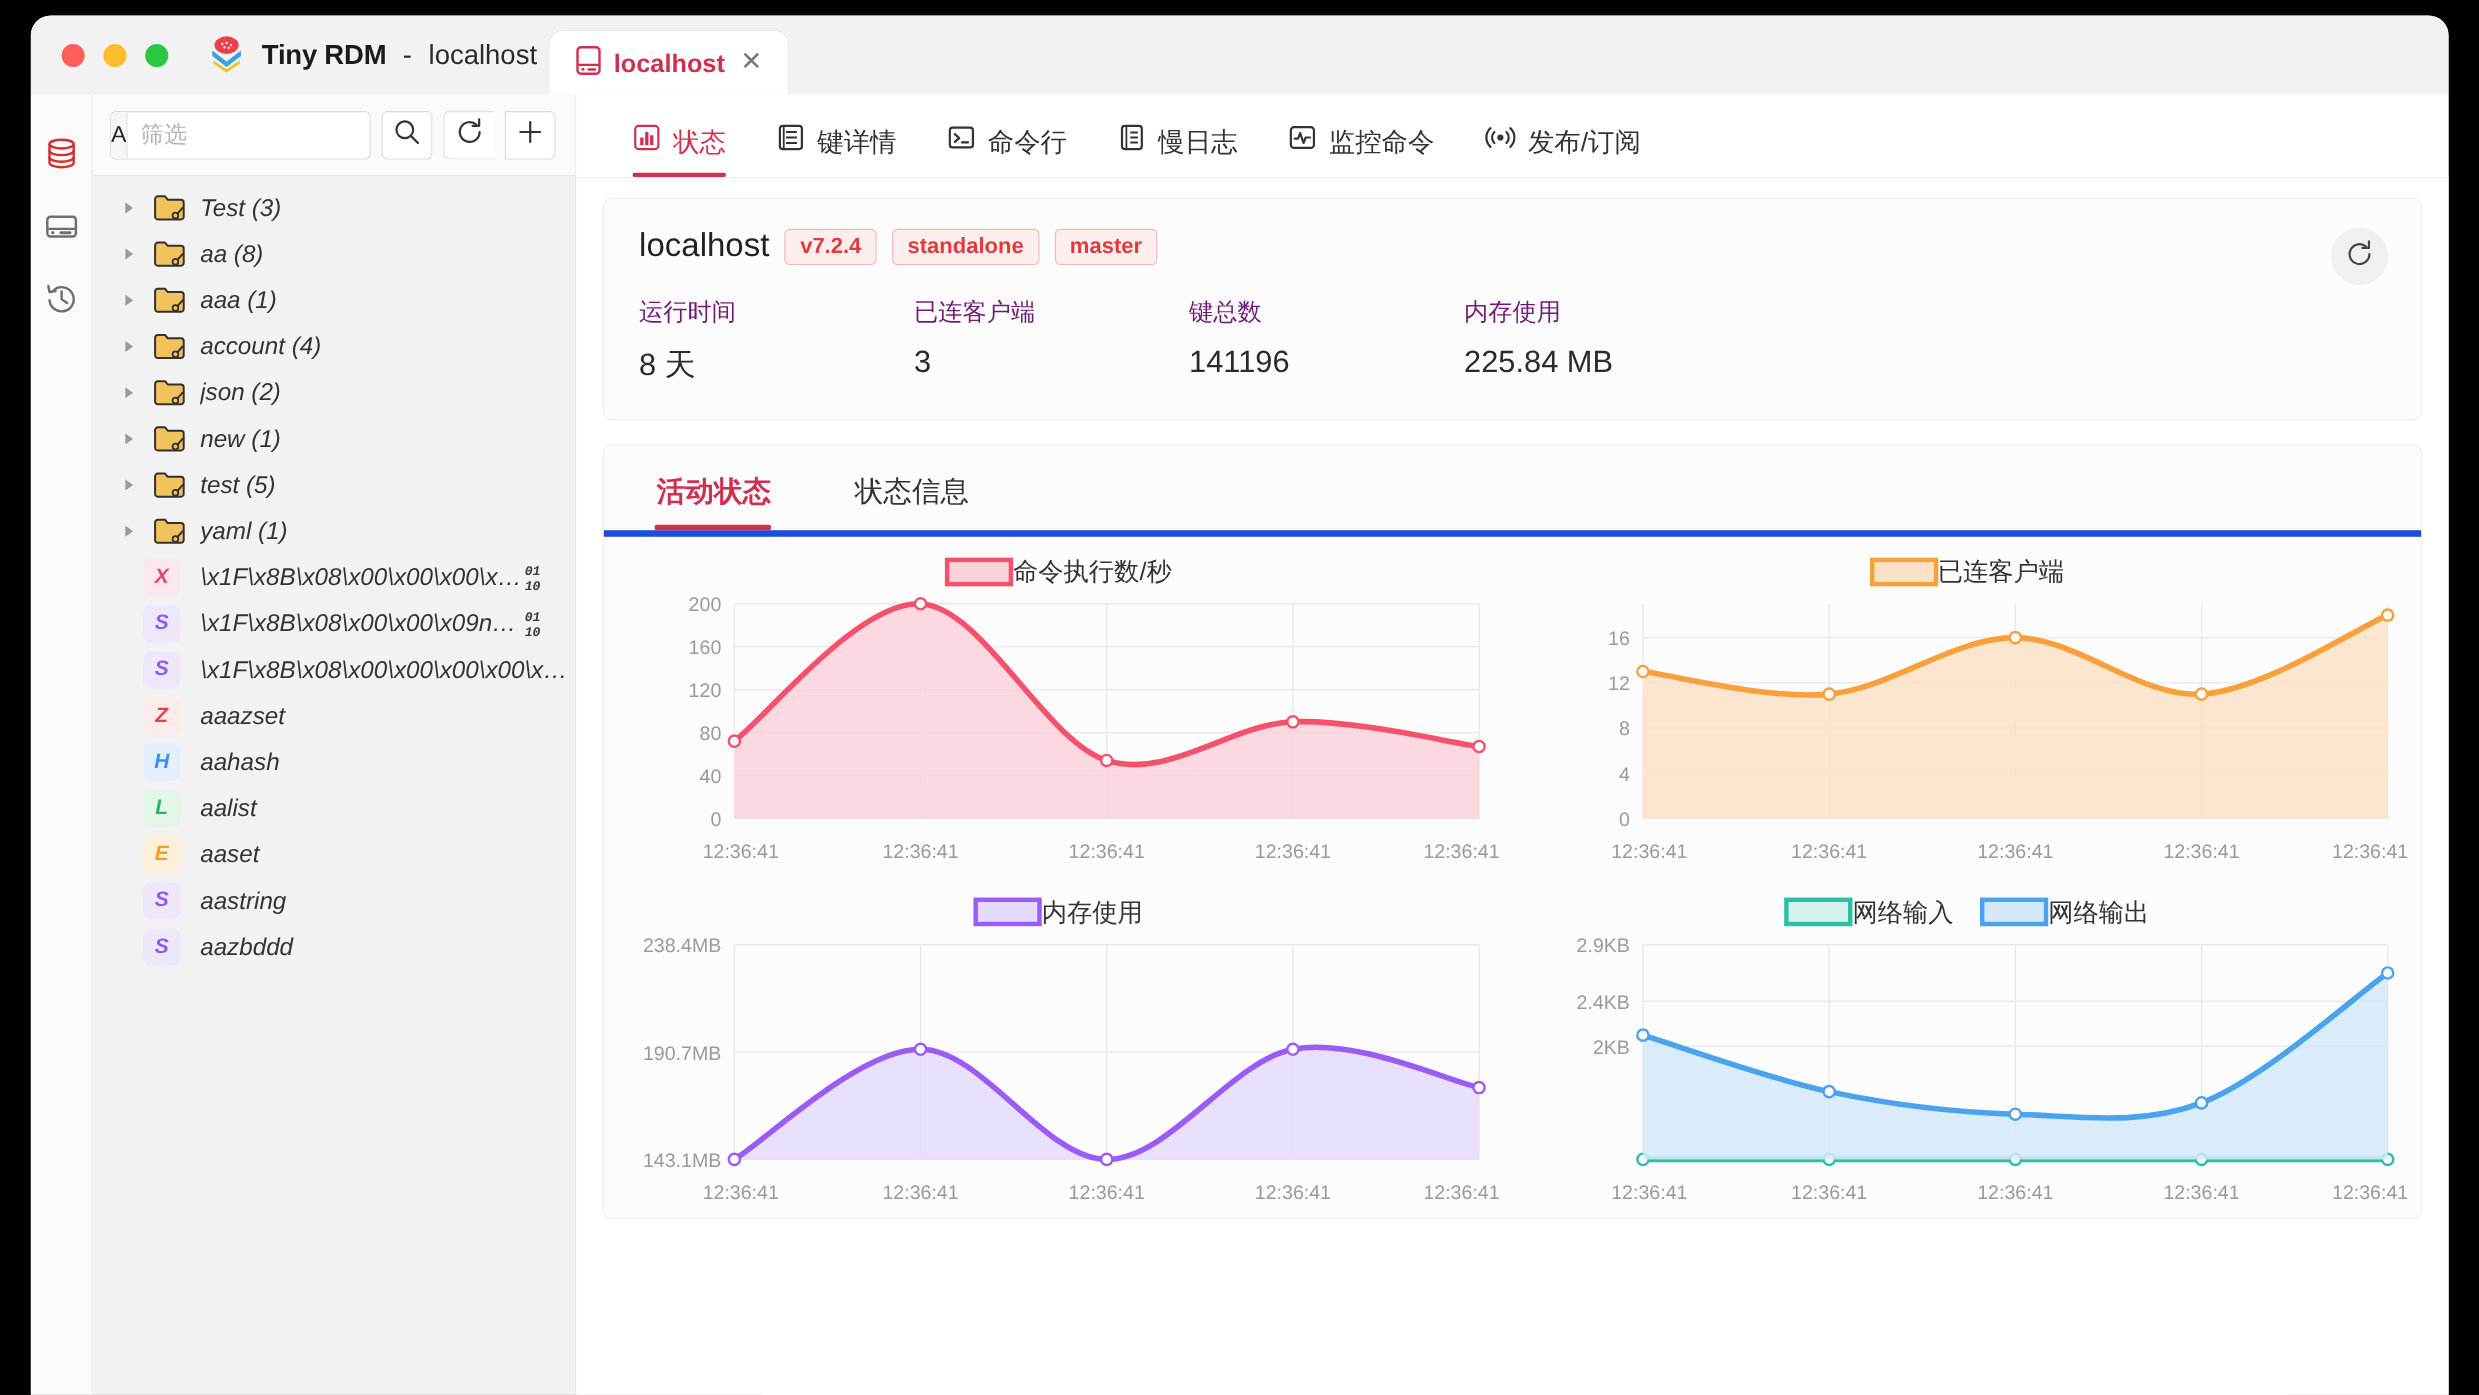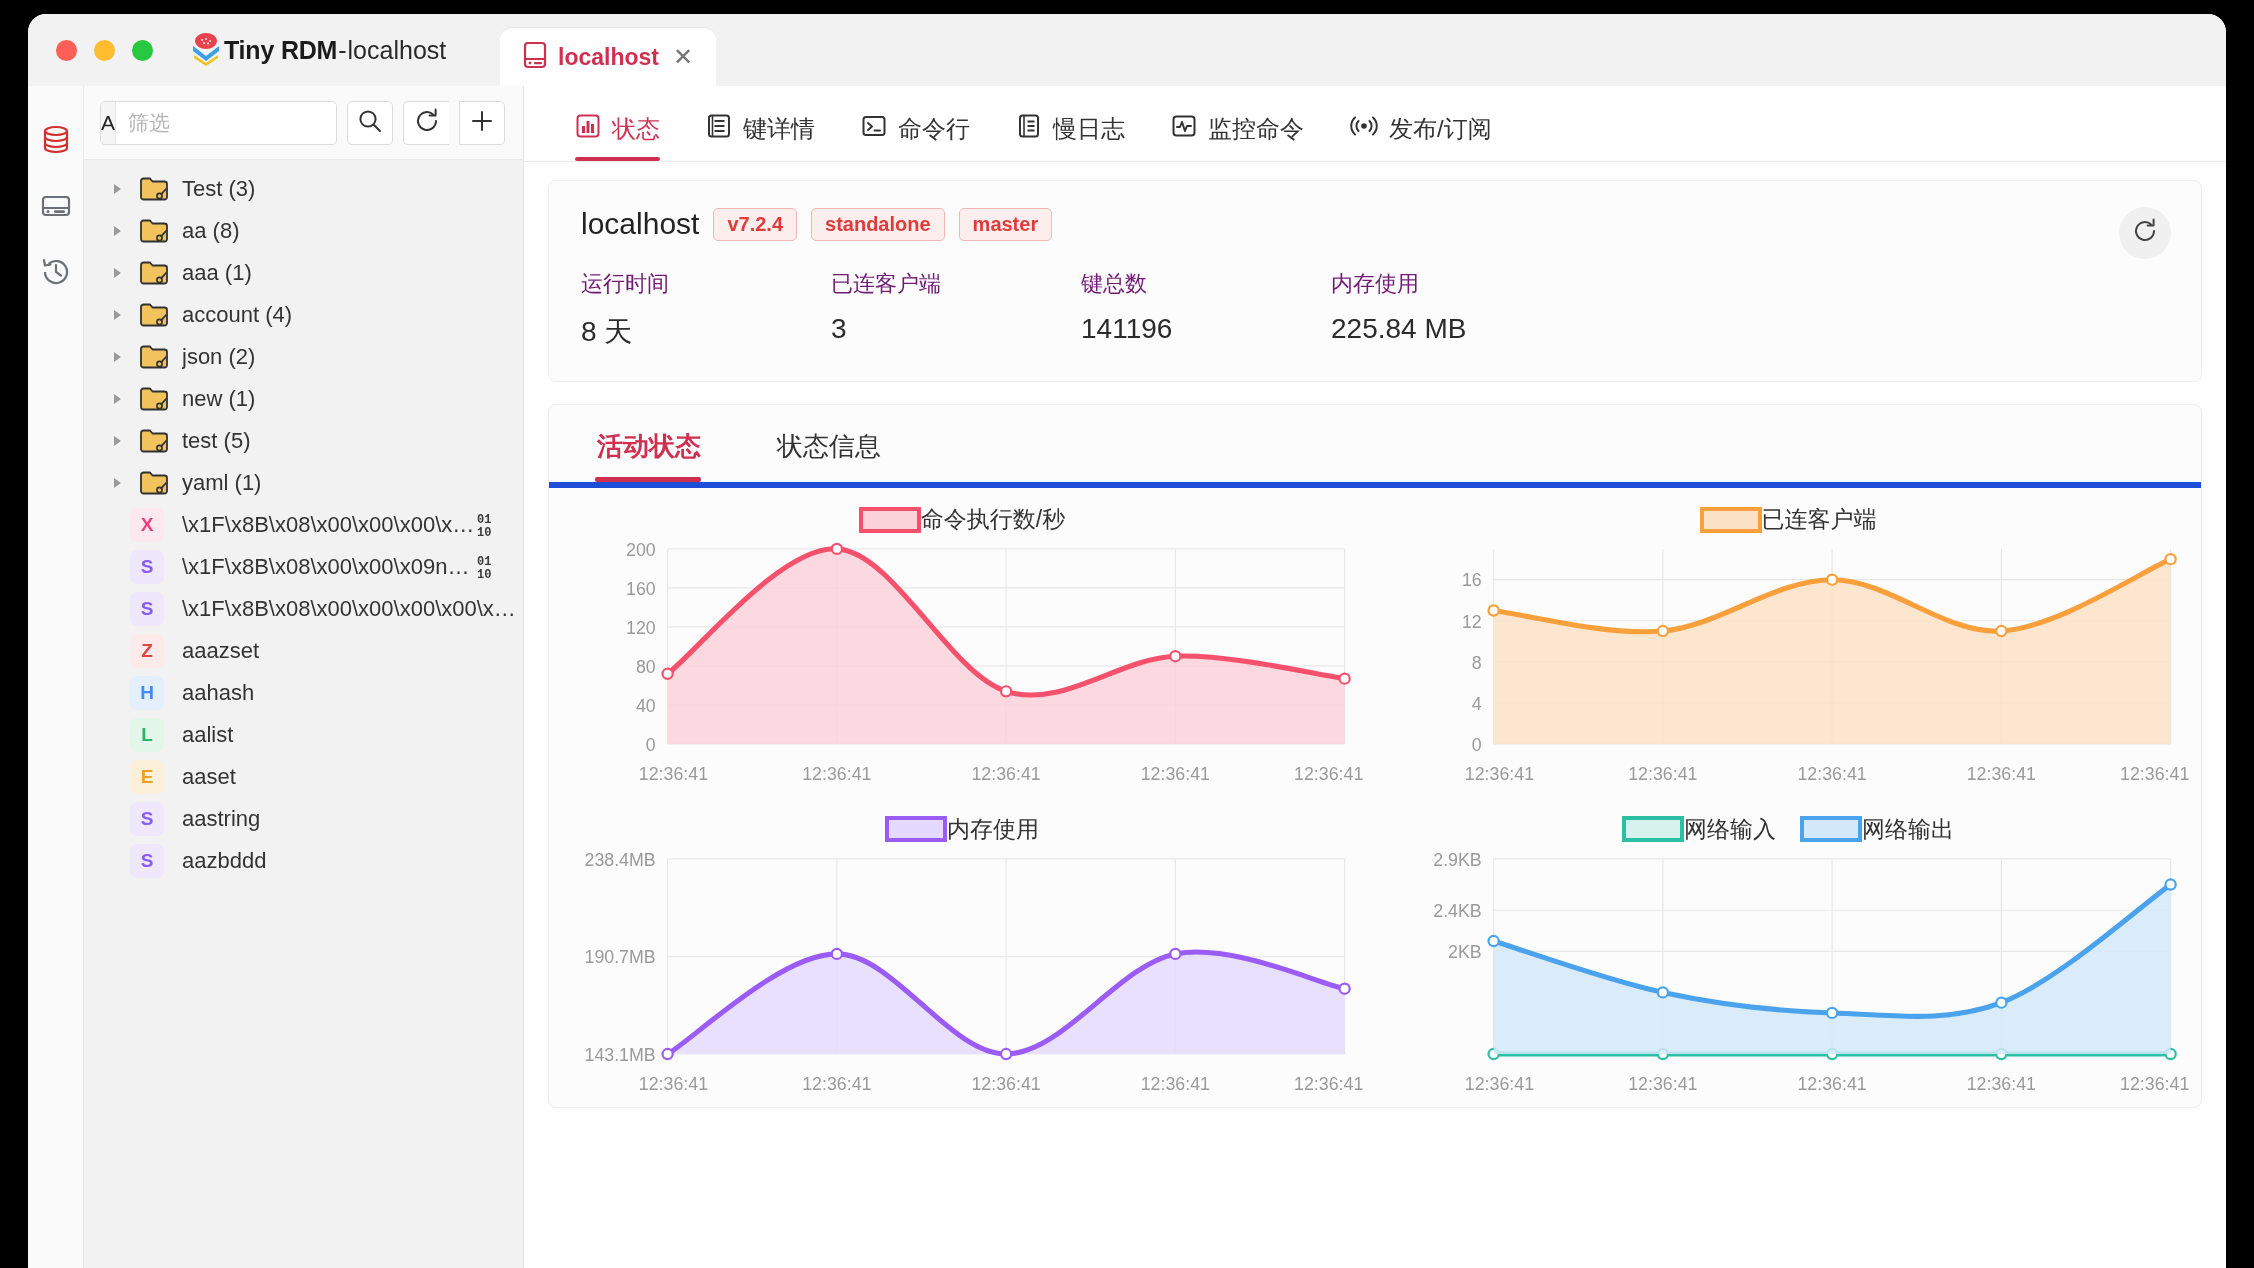--- a/index.html
+++ b/index.html
@@ -25,21 +25,21 @@
     display: flex; align-items: center;
     padding-left: 28px;
     position: relative;
     border-radius: 18px 18px 0 0;
   }
   .traffic { display: flex; gap: 17px; align-items: center; }
   .dot { width: 21px; height: 21px; border-radius: 50%; }
   .dot.red { background: #ff5f57; }
   .dot.yellow { background: #febc2e; }
   .dot.green { background: #28c840; }
-  .title-group { display: flex; align-items: center; gap: 1px; margin-left: 36px; }
+  .title-group { display: flex; align-items: center; gap: 15px; margin-left: 36px; }
   .applogo { width: 34px; height: 36px; }
   .app-name { font-size: 25px; font-weight: bold; color: #1b1b1b; letter-spacing: -.2px; }
   .app-sub { font-size: 25px; color: #2a2a2a; font-weight: 400; }
 
   
   .wintab {
     position: absolute; left: 472px; top: 14px;
     width: 216px; height: 58px;
     background: #ffffff;
     border-radius: 12px 12px 0 0;
@@ -102,21 +102,21 @@
   .filter-input::placeholder { color: #b5b5b5; }
   .sbbtn {
     width: 46px; height: 44px;
     display: flex; align-items: center; justify-content: center;
     border: 1px solid #dcdcdc; border-radius: 5px; background: #fff;
   }
   .sbbtn.joined-l { border-radius: 5px 0 0 5px; border-right: none; }
   .sbbtn.joined-r { border-radius: 0 5px 5px 0; }
   .sbbtn.solo { border-radius: 5px; }
 
-  .tree { flex: 1; overflow: hidden; padding-top: 8px; }
+  .tree { flex: 1; overflow: hidden; padding-top: 8px; font-style: italic; }
   .trow {
     height: 42px; display: flex; align-items: center;
     padding-left: 18px; gap: 0; font-size: 22px; color: #333;
   }
   .caret { width: 30px; display: flex; align-items: center; justify-content: center; }
   .caret svg { display: block; }
   .ticon { width: 44px; display: flex; align-items: center; justify-content: center; }
   .tlabel { margin-left: 6px; white-space: nowrap; overflow: hidden; text-overflow: ellipsis; }
   .trow.keyrow { padding-left: 46px; }
   .badge {

